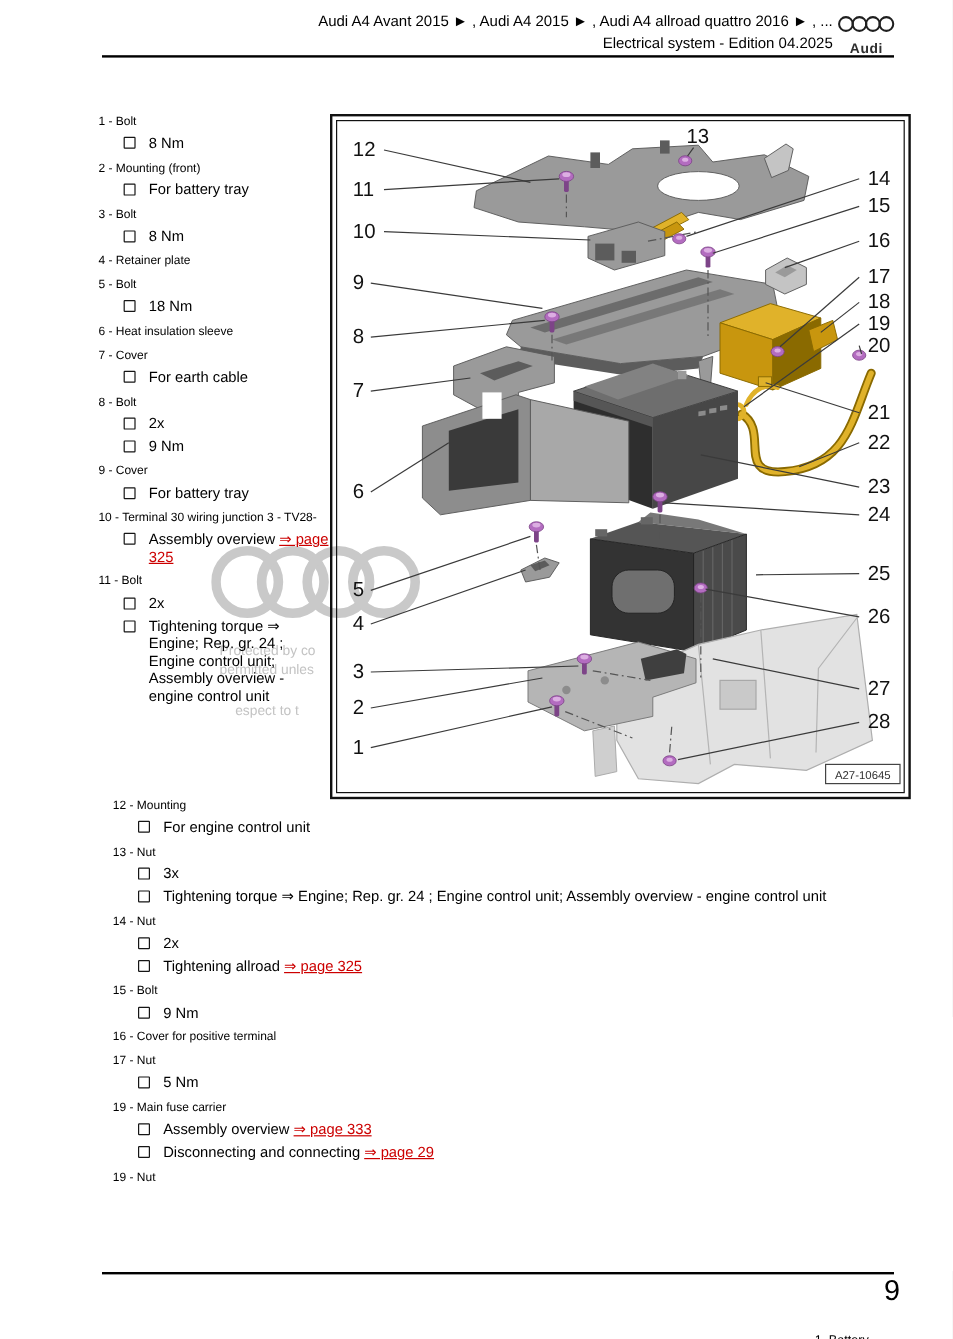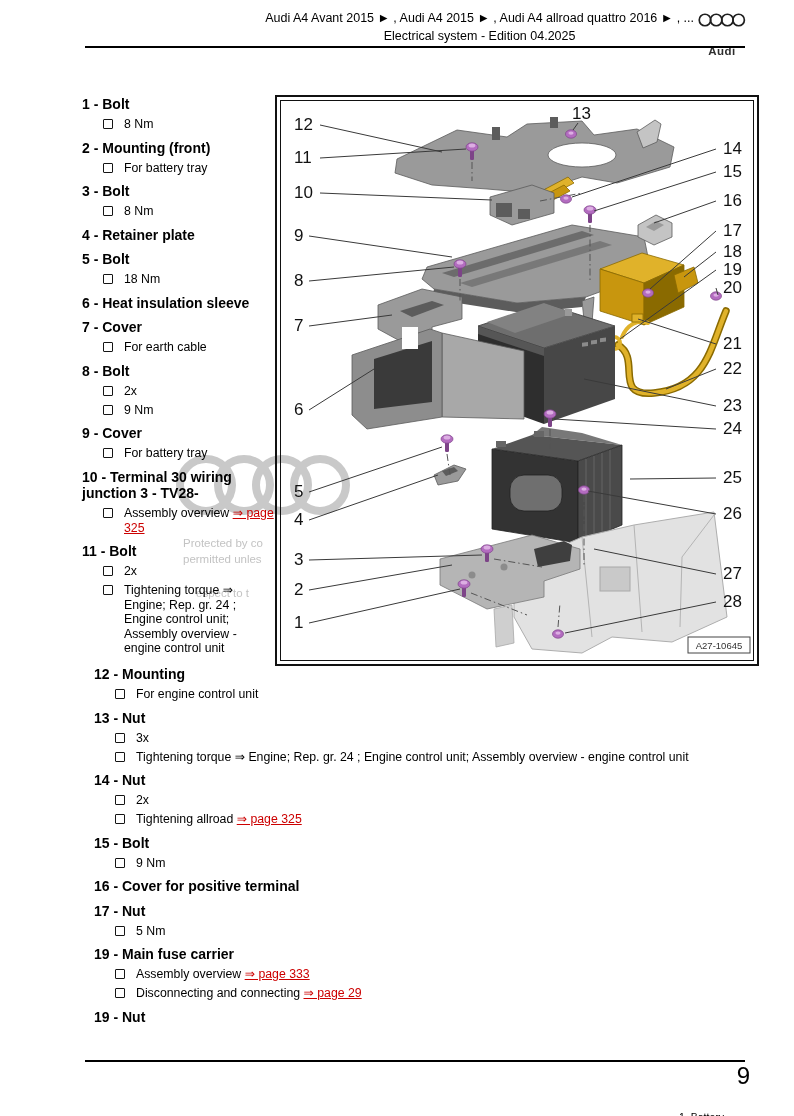--- a/index.html
+++ b/index.html
@@ -1,32 +1,32 @@
 <!DOCTYPE html>
 <html style="--link_red: #cc0000; --wm_gray: #c9c9c9; --purple: #b36cc0; --purple_d: #7d4488; --purple_l: #dcaee2; --gold: #c8960e; --gold_d: #8a6a00; --gold_l: #e0b22a; --gray_light: #c4c4c4; --gray_mid: #9a9a9a; --gray_dark: #5c5c5c; --battery_front: #2e2e2e; --battery_side: #474747; --battery_top: #6e6e6e; --body_light: #e2e2e2;"><head>
 <meta charset="utf-8">
 <style>
   html,body{margin:0;padding:0;background:#e8e8e8;}
   .page{position:relative;width:794px;height:1116px;background:#fff;margin:0 auto;
         font-family:"Liberation Sans", sans-serif;color:#000;overflow:hidden;}
 
   
-  .hdr-text{position:absolute;top:9px;right:100px;text-align:center;font-size:12.5px;line-height:1.45;z-index:3;}
+  .hdr-text{position:absolute;top:9px;right:100px;text-align:right;font-size:12.5px;line-height:1.45;z-index:3;}
   .rule-top{position:absolute;left:85px;right:49px;top:46px;height:2px;background:#000;z-index:3;}
   .brand{position:absolute;top:11px;right:47px;width:50px;text-align:center;z-index:3;}
-  .brand .wordmark{font-weight:bold;font-size:11.5px;color:#2e2e2e;letter-spacing:.5px;margin-top:12px;}
+  .brand .wordmark{font-weight:bold;font-size:11.5px;color:#2e2e2e;letter-spacing:.5px;margin-top:1px;}
 
   
   .wm-rings{position:absolute;left:176px;top:452px;z-index:1;}
   .wm-text{position:absolute;color:#c3c3c3;font-size:11.5px;z-index:1;white-space:nowrap;}
 
   
   .parts-col{position:absolute;left:82px;top:88px;width:192px;z-index:2;}
   .parts-lower{position:absolute;left:82px;top:658px;width:662px;z-index:2;margin-left:12px;}
-  .part-title{font-weight:bold;font-size:14px;line-height:1.18;margin-top:8px;}
+  .part-title{font-weight:normal;font-size:10px;line-height:1.18;margin-top:8px;}
   .part-detail{display:flex;gap:11px;font-size:12.3px;line-height:1.18;margin:4.5px 0 0 21px;}
   .checkbox{flex:none;width:8px;height:8px;border:1.4px solid #151515;border-radius:1px;margin-top:2px;}
   .page-link{color:var(--link_red,#c00);text-decoration:underline;cursor:pointer;}
 
   
   .diagram-box{position:absolute;left:275px;top:95px;width:470px;height:567px;border:2px solid #111;z-index:2;padding-left:10px;}
   .diagram-box::before{content:'';position:absolute;inset:3px;border:1.5px solid #111;pointer-events:none;}
   .diagram-box svg{position:absolute;inset:0;width:100%;height:100%;}
   .leader{stroke:#3a3a3a;stroke-width:1;fill:none;}
   .axisline{stroke:#555;stroke-width:1;stroke-dasharray:7 3 1.5 3;fill:none;}

